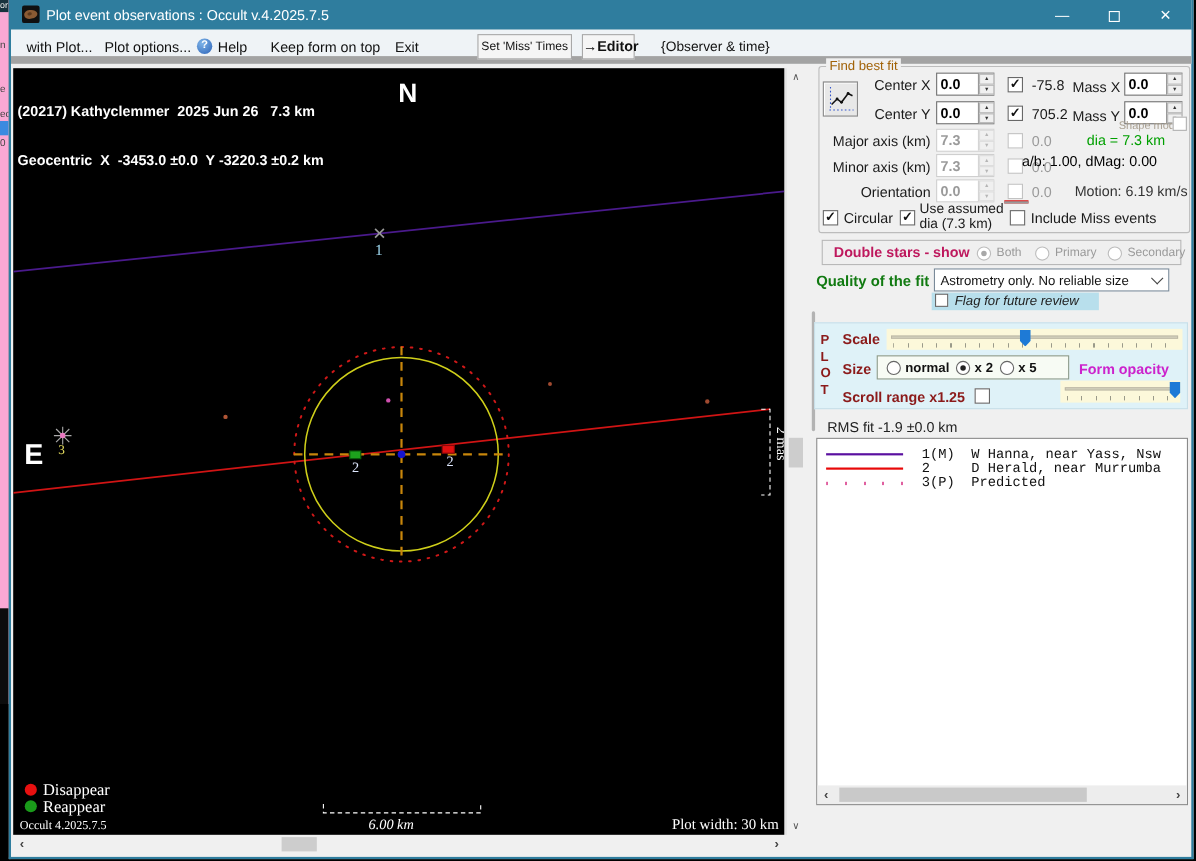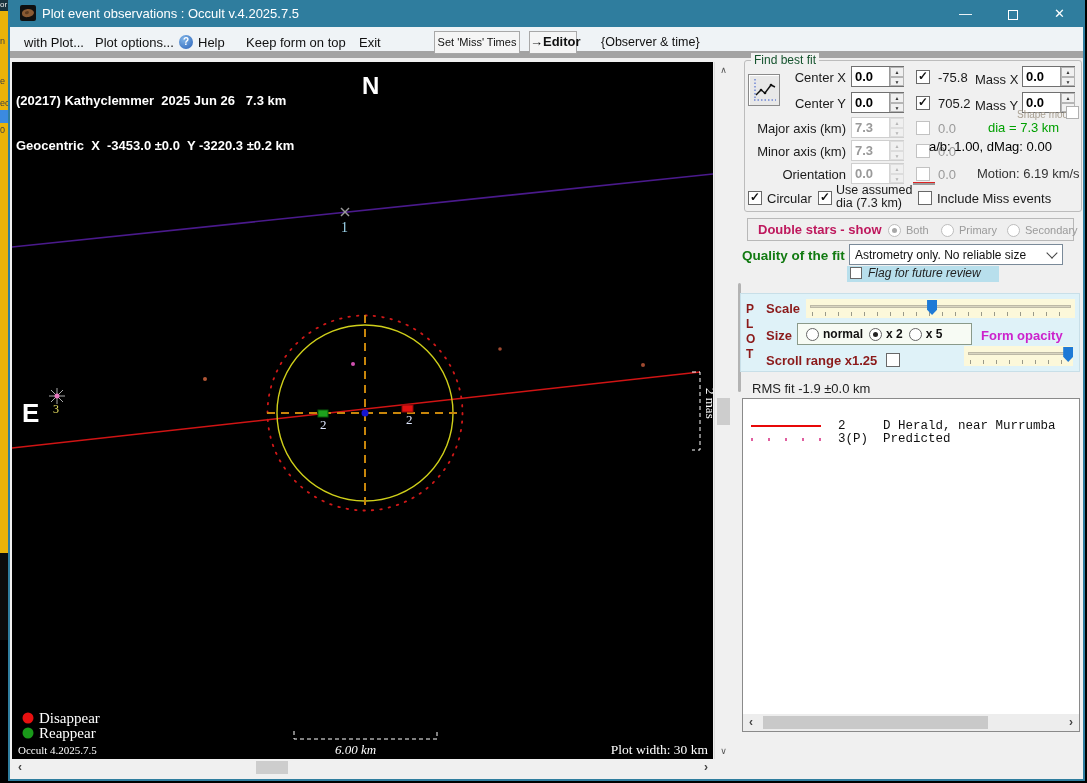--- a/index.html
+++ b/index.html
@@ -2,21 +2,21 @@
 <html><head>
 <meta charset="utf-8">
 <style>
   html,body{margin:0;padding:0;background:#000;}
   *{box-sizing:border-box;}
   .screen{position:relative;width:1087px;height:783px;background:#000;overflow:hidden;
           font-family:"Liberation Sans",sans-serif;-webkit-font-smoothing:antialiased;}
   .abs{position:absolute;}
 
   
-  .sliver{left:0;top:0;width:8px;height:640px;background:#eab308;overflow:hidden;}
+  .sliver{left:0;top:0;width:8px;height:640px;background:#f9a8d4;overflow:hidden;}
   .sliver .dk{position:absolute;left:0;top:0;width:8px;height:11px;background:#18323e;color:#eee;font-size:8px;line-height:10px;}
   .sliver .frag{position:absolute;left:0;font-size:9px;color:#444;line-height:10px;}
   .sliver .bluerow{position:absolute;left:0;top:110px;width:8px;height:13px;background:#3b8ae0;color:#fff;font-size:9px;}
   .sliver .blk{position:absolute;left:0;top:553px;width:8px;height:230px;background:#0c0c0c;color:#999;font-size:9px;}
   .sliver .blk span{position:absolute;top:205px;left:1px;}
 
   
   .window{left:8px;top:0;width:1077px;height:781px;background:#f0f0f0;
           border-left:2px solid #2f7d9e;border-right:2px solid #2f7d9e;border-bottom:2px solid #2f7d9e;}
   .titlebar{position:absolute;left:0;top:0;width:100%;height:27px;background:#2f7d9e;color:#fff;}
@@ -45,21 +45,21 @@
   .vscroll .thumb{position:absolute;left:2px;top:336px;width:13px;height:27px;background:#cdcdcd;}
   .hscroll{left:2px;top:759px;width:702px;height:17px;background:#f0f0f0;}
   .hscroll .arr{position:absolute;top:0;width:16px;height:17px;color:#444;font-size:12px;font-weight:bold;text-align:center;line-height:16px;}
   .hscroll .thumb{position:absolute;left:244px;top:2px;width:32px;height:13px;background:#cdcdcd;}
   .panelscroll{left:728px;top:283px;width:3px;height:109px;background:#b3b3b3;border-radius:2px;}
 
   
   .lbl{position:absolute;font-size:13px;color:#1a1a1a;white-space:nowrap;}
   .rt{text-align:right;}
   .fieldset{position:absolute;border:1px solid #bcbcbc;border-radius:3px;}
-  .fieldset>.leg{position:absolute;left:6px;top:-8px;background:#f0f0f0;padding:0 3px;font-size:12px;color:#14532d;}
+  .fieldset>.leg{position:absolute;left:6px;top:-8px;background:#f0f0f0;padding:0 3px;font-size:12px;color:#a16207;}
   .spin{position:absolute;width:53px;height:21px;border:1px solid #707070;background:#fff;font-size:13px;font-weight:bold;}
   .spin .v{position:absolute;left:3px;top:2px;}
   .spin .btns{position:absolute;right:0;top:0;width:14px;height:100%;border-left:1px solid #999;}
   .spin .btns span{position:absolute;left:0;width:14px;height:50%;background:#f0f0f0;border:1px solid #b5b5b5;color:#333;font-size:5px;text-align:center;line-height:9px;}
   .spin .btns span:last-child{top:50%;}
   .spin.dis{border-color:#cfcfcf;color:#9a9a9a;}
   .spin.dis .btns{border-left-color:#d5d5d5;}
   .spin.dis .btns span{color:#b5b5b5;border-color:#ddd;}
   .cb{position:absolute;width:14px;height:14px;background:#fff;border:1px solid #686868;}
   .cb.checked:after{content:"✓";position:absolute;left:1px;top:-2px;font-size:12px;color:#111;font-weight:bold;}
@@ -372,20 +372,24 @@
       <div class="slider" style="left:223px;top:52px;width:109px;height:20px">
         <div class="groove"></div>
         <div class="ticks"></div>
         <div class="thumb" style="left:91%"></div>
       </div>
     </div>
 
     <div class="lbl" style="left:742px;top:381px;color:#222">RMS fit -1.9 ±0.0 km</div>
 
     <div class="abs listbox">
+      <div class="obsrow" style="top:7px">
+        <span class="sample s-purple"></span>
+        <span class="txt">1(M)  W Hanna, near Yass, Nsw</span>
+      </div>
       <div class="obsrow" style="top:20px">
         <span class="sample s-red"></span>
         <span class="txt">2     D Herald, near Murrumba</span>
       </div>
       <div class="obsrow" style="top:33px">
         <span class="sample s-dots" style="height:3px"></span>
         <span class="txt">3(P)  Predicted</span>
       </div>
       <div class="lhscroll">
         <div class="arr" style="left:0">‹</div>

